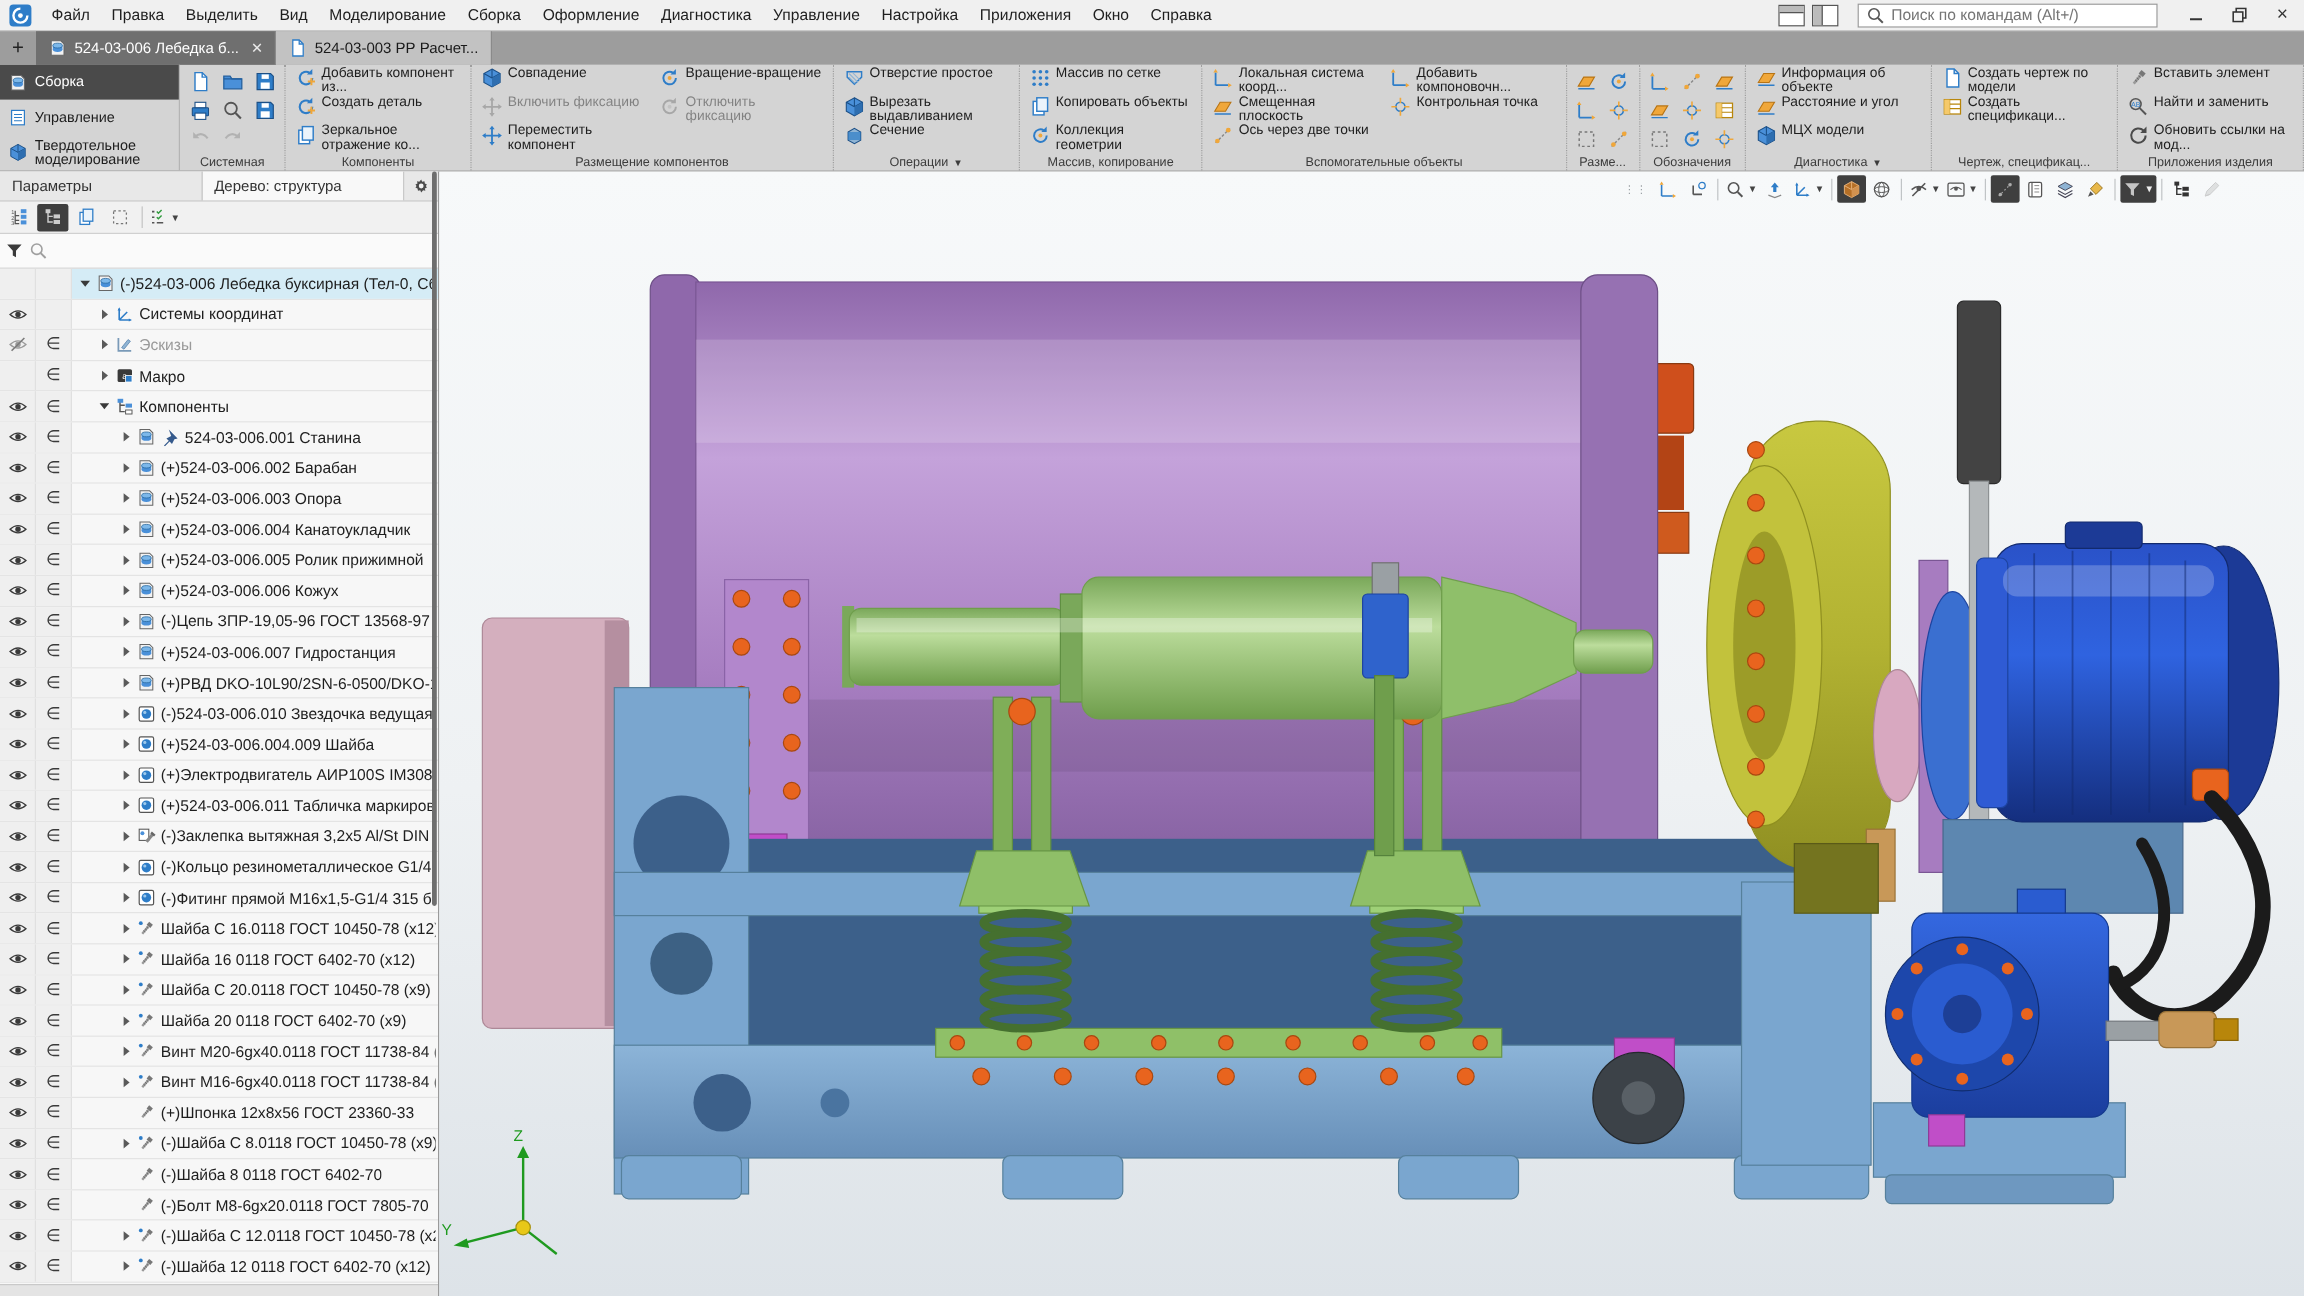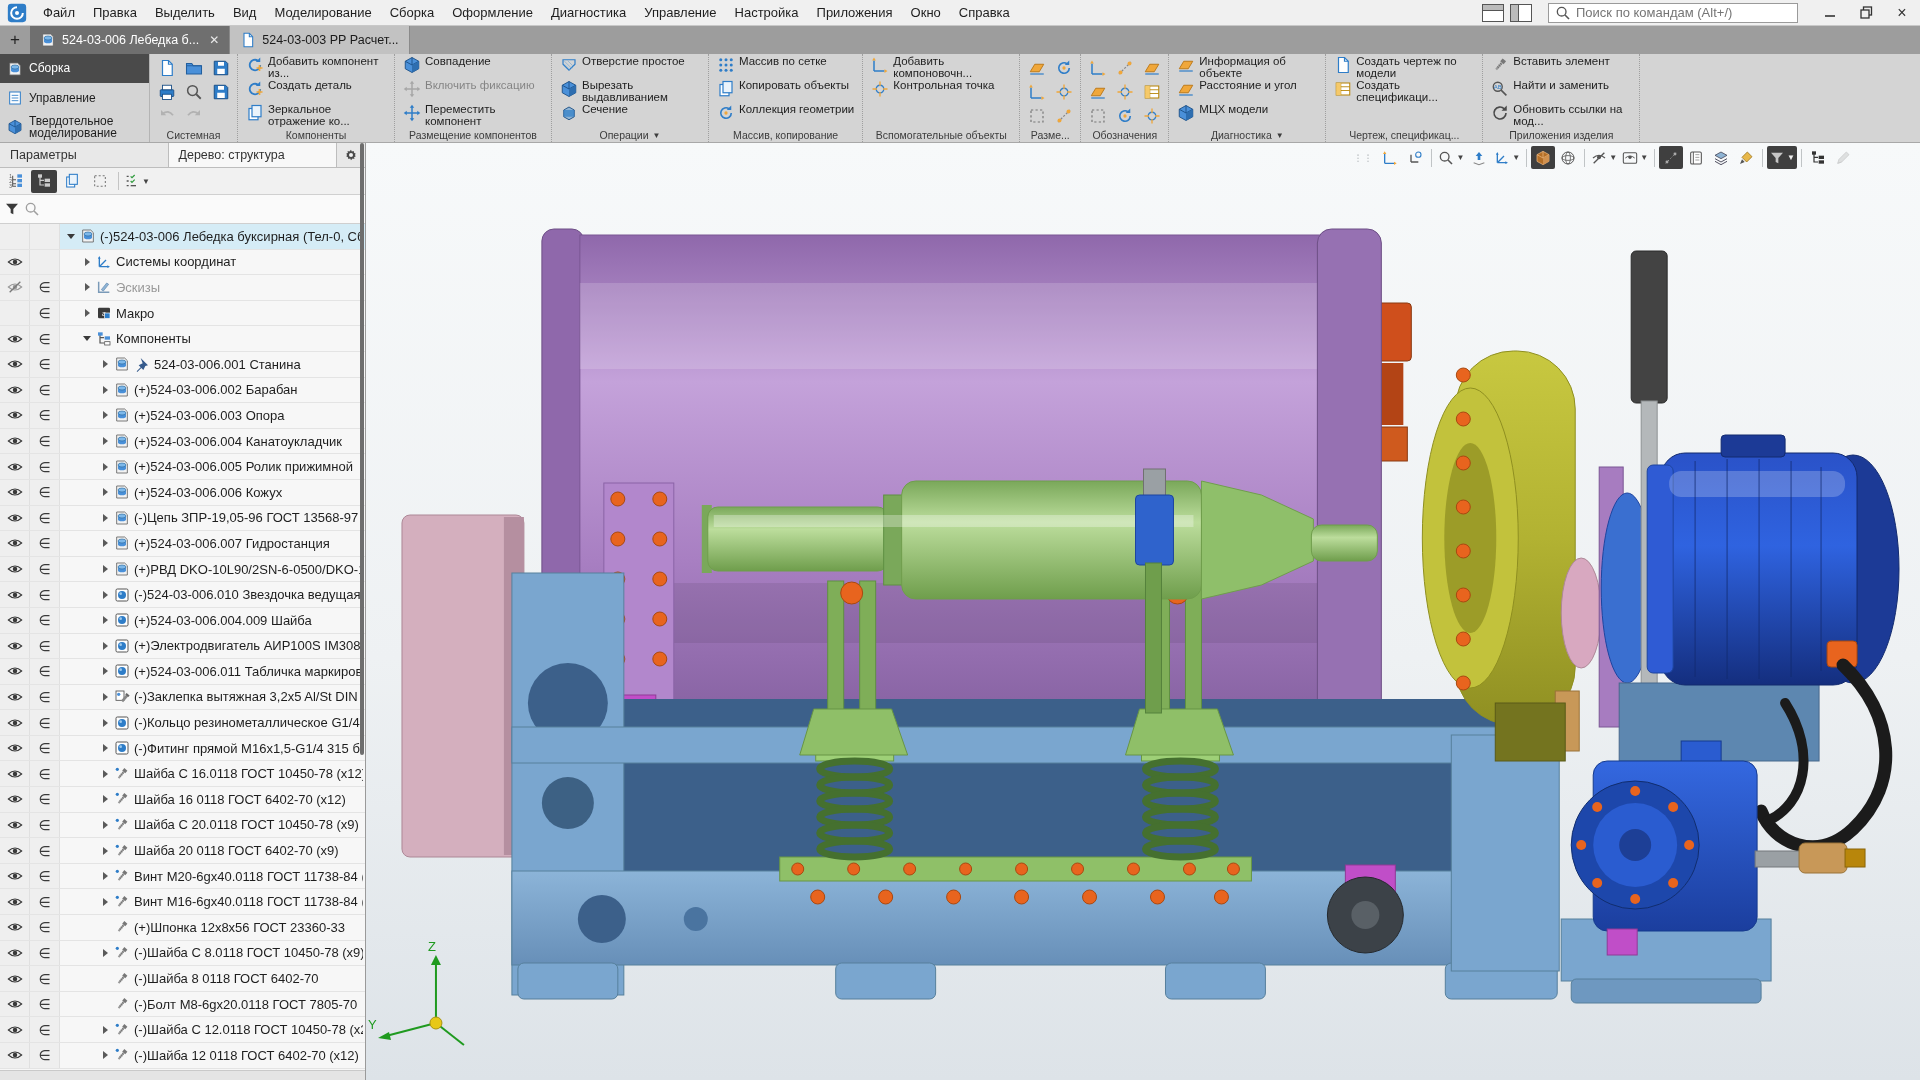--- a/index.html
+++ b/index.html
@@ -596,20 +596,34 @@
               </svg>
               <span class="rlabel">Включить фиксацию</span>
             </div>
             <div class="rbtn ">
       <svg class="ic">
                 <use href="#sym-move"></use>
               </svg>
               <span class="rlabel">Переместить компонент</span>
             </div>
           </div>
+          <div class="rcol">
+            <div class="rbtn ">
+      <svg class="ic">
+                <use href="#sym-rot"></use>
+              </svg>
+              <span class="rlabel">Вращение-вращение</span>
+            </div>
+            <div class="rbtn disabled">
+      <svg class="ic">
+                <use href="#sym-rot"></use>
+              </svg>
+              <span class="rlabel">Отключить фиксацию</span>
+            </div>
+          </div>
         </div>
     <div class="rgroup-footer">
       <span>Размещение компонентов</span>
         </div>
       </div>
       <div class="rgroup">
     <div class="rgroup-content">
           <div class="rcol">
             <div class="rbtn ">
       <svg class="ic">
@@ -658,20 +672,40 @@
               <span class="rlabel">Коллекция геометрии</span>
             </div>
           </div>
         </div>
     <div class="rgroup-footer">
       <span>Массив, копирование</span>
         </div>
       </div>
       <div class="rgroup">
     <div class="rgroup-content">
+          <div class="rcol">
+            <div class="rbtn ">
+      <svg class="ic">
+                <use href="#sym-axes"></use>
+              </svg>
+              <span class="rlabel">Локальная система коорд...</span>
+            </div>
+            <div class="rbtn ">
+      <svg class="ic">
+                <use href="#sym-plane"></use>
+              </svg>
+              <span class="rlabel">Смещенная плоскость</span>
+            </div>
+            <div class="rbtn ">
+      <svg class="ic">
+                <use href="#sym-axis2"></use>
+              </svg>
+              <span class="rlabel">Ось через две точки</span>
+            </div>
+          </div>
           <div class="rcol">
             <div class="rbtn ">
       <svg class="ic">
                 <use href="#sym-axes"></use>
               </svg>
               <span class="rlabel">Добавить компоновочн...</span>
             </div>
             <div class="rbtn ">
       <svg class="ic">
                 <use href="#sym-cross"></use>

